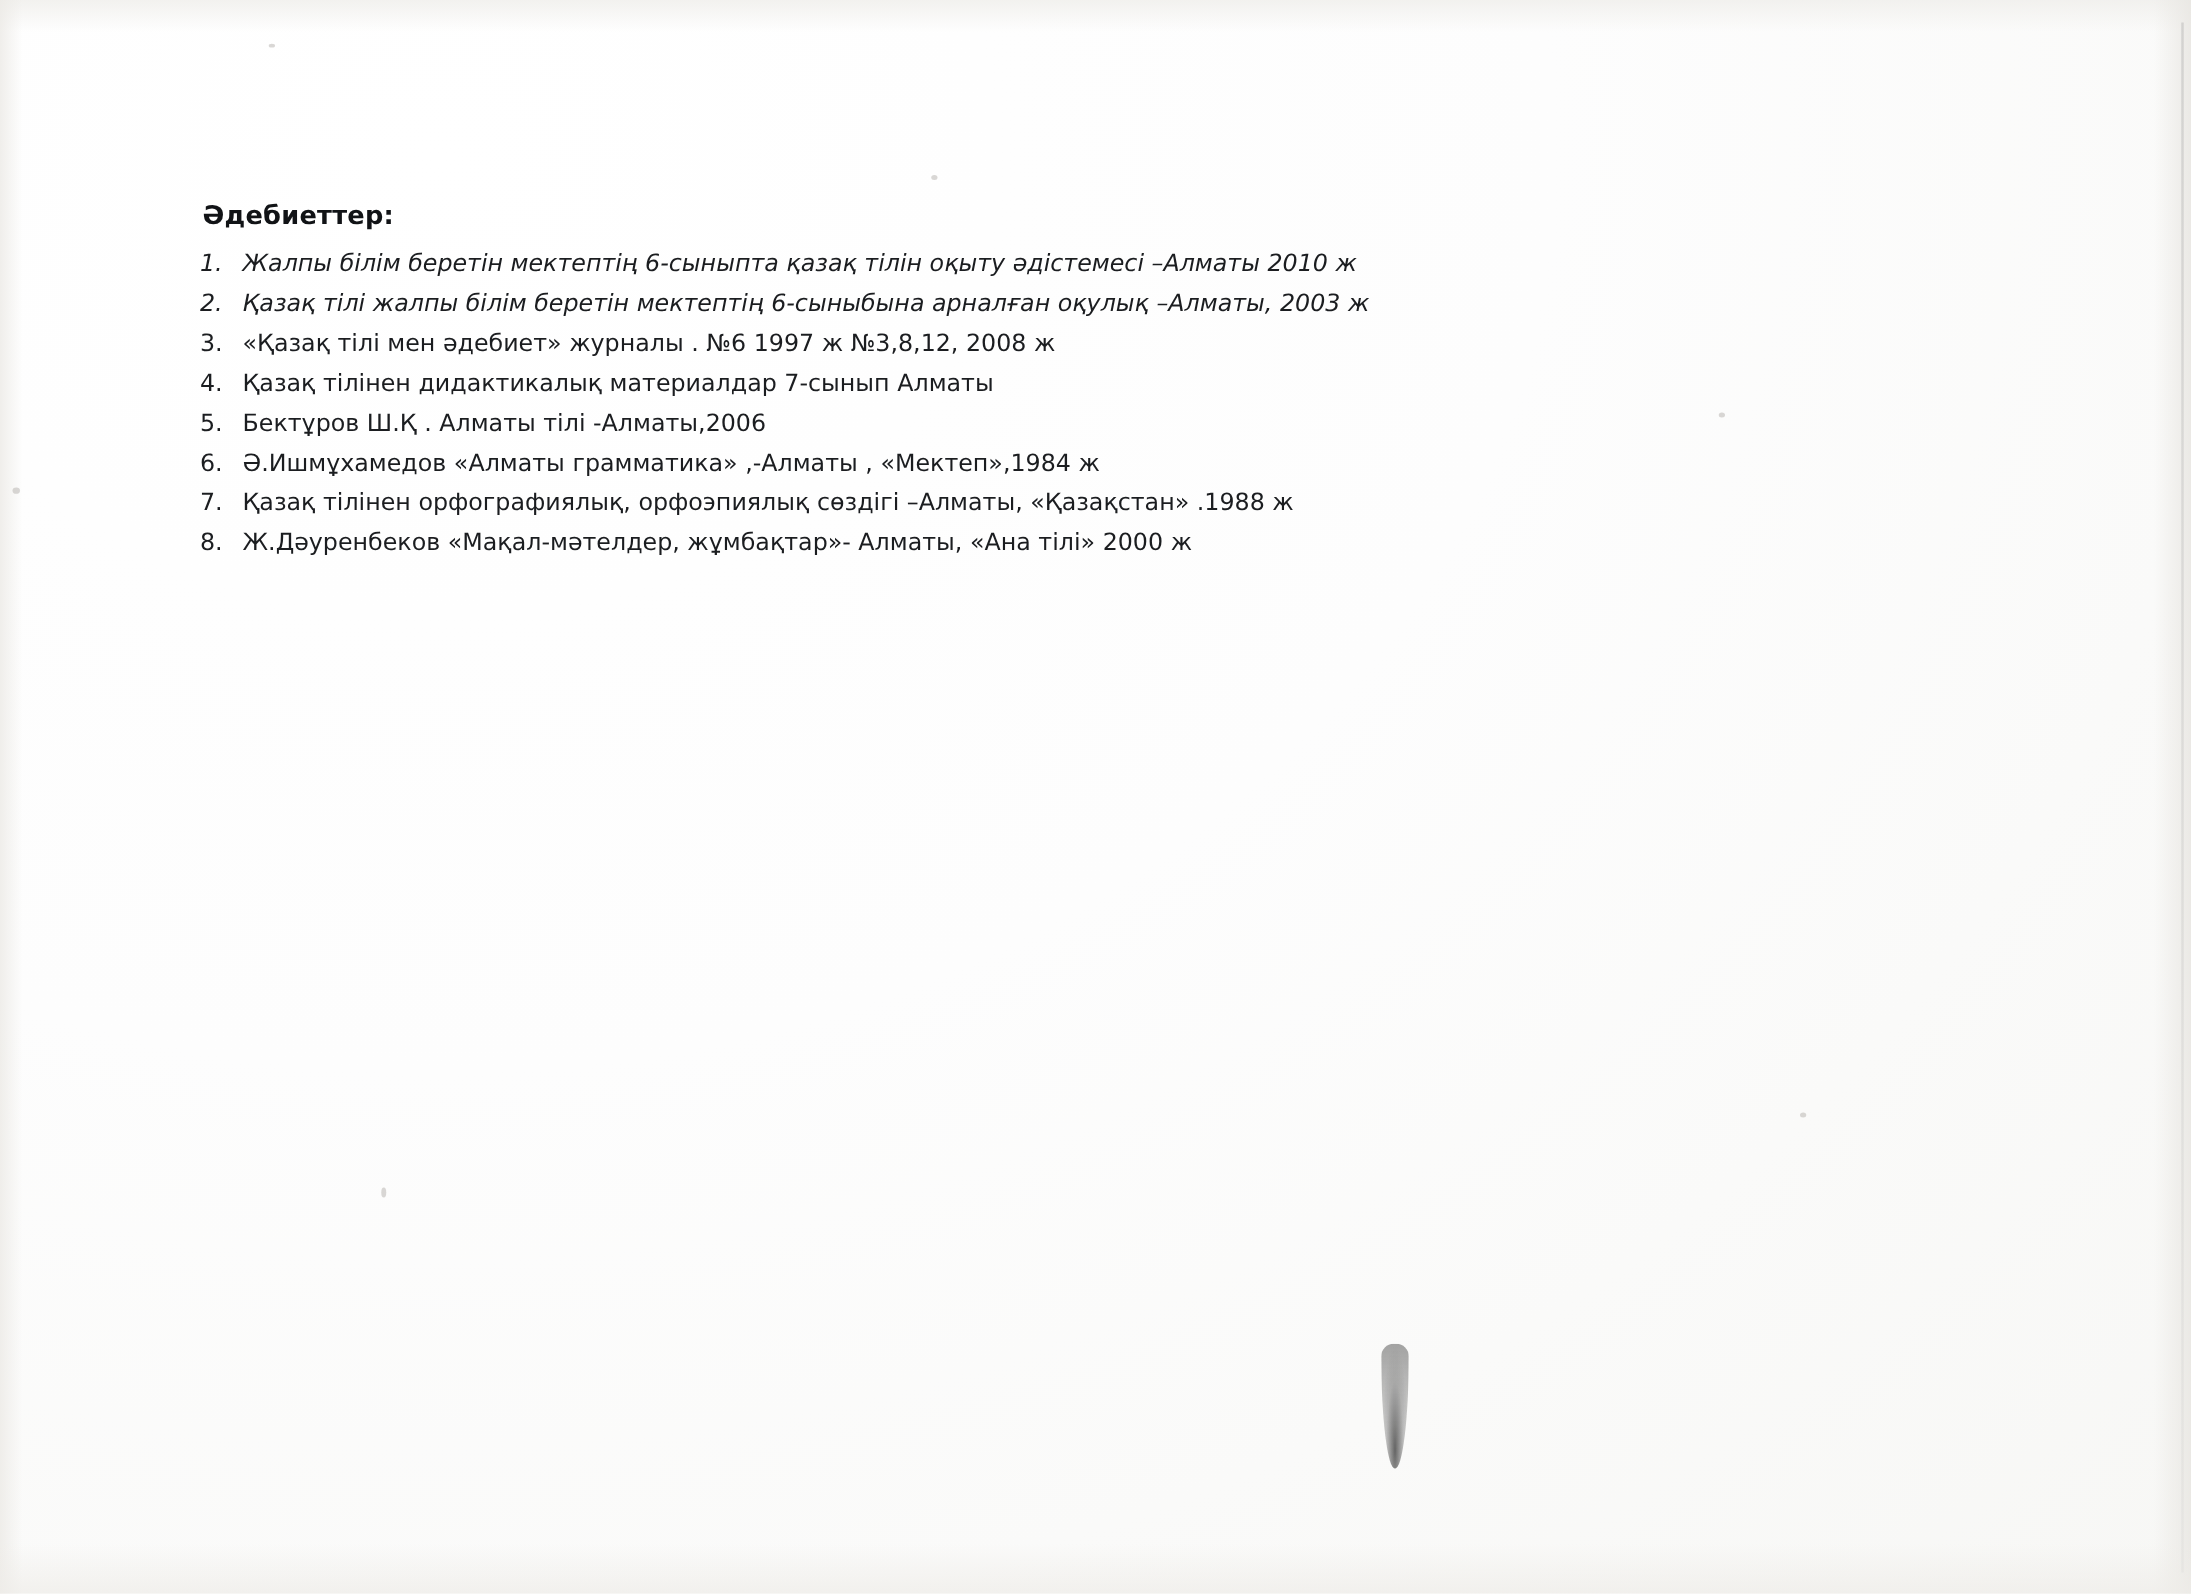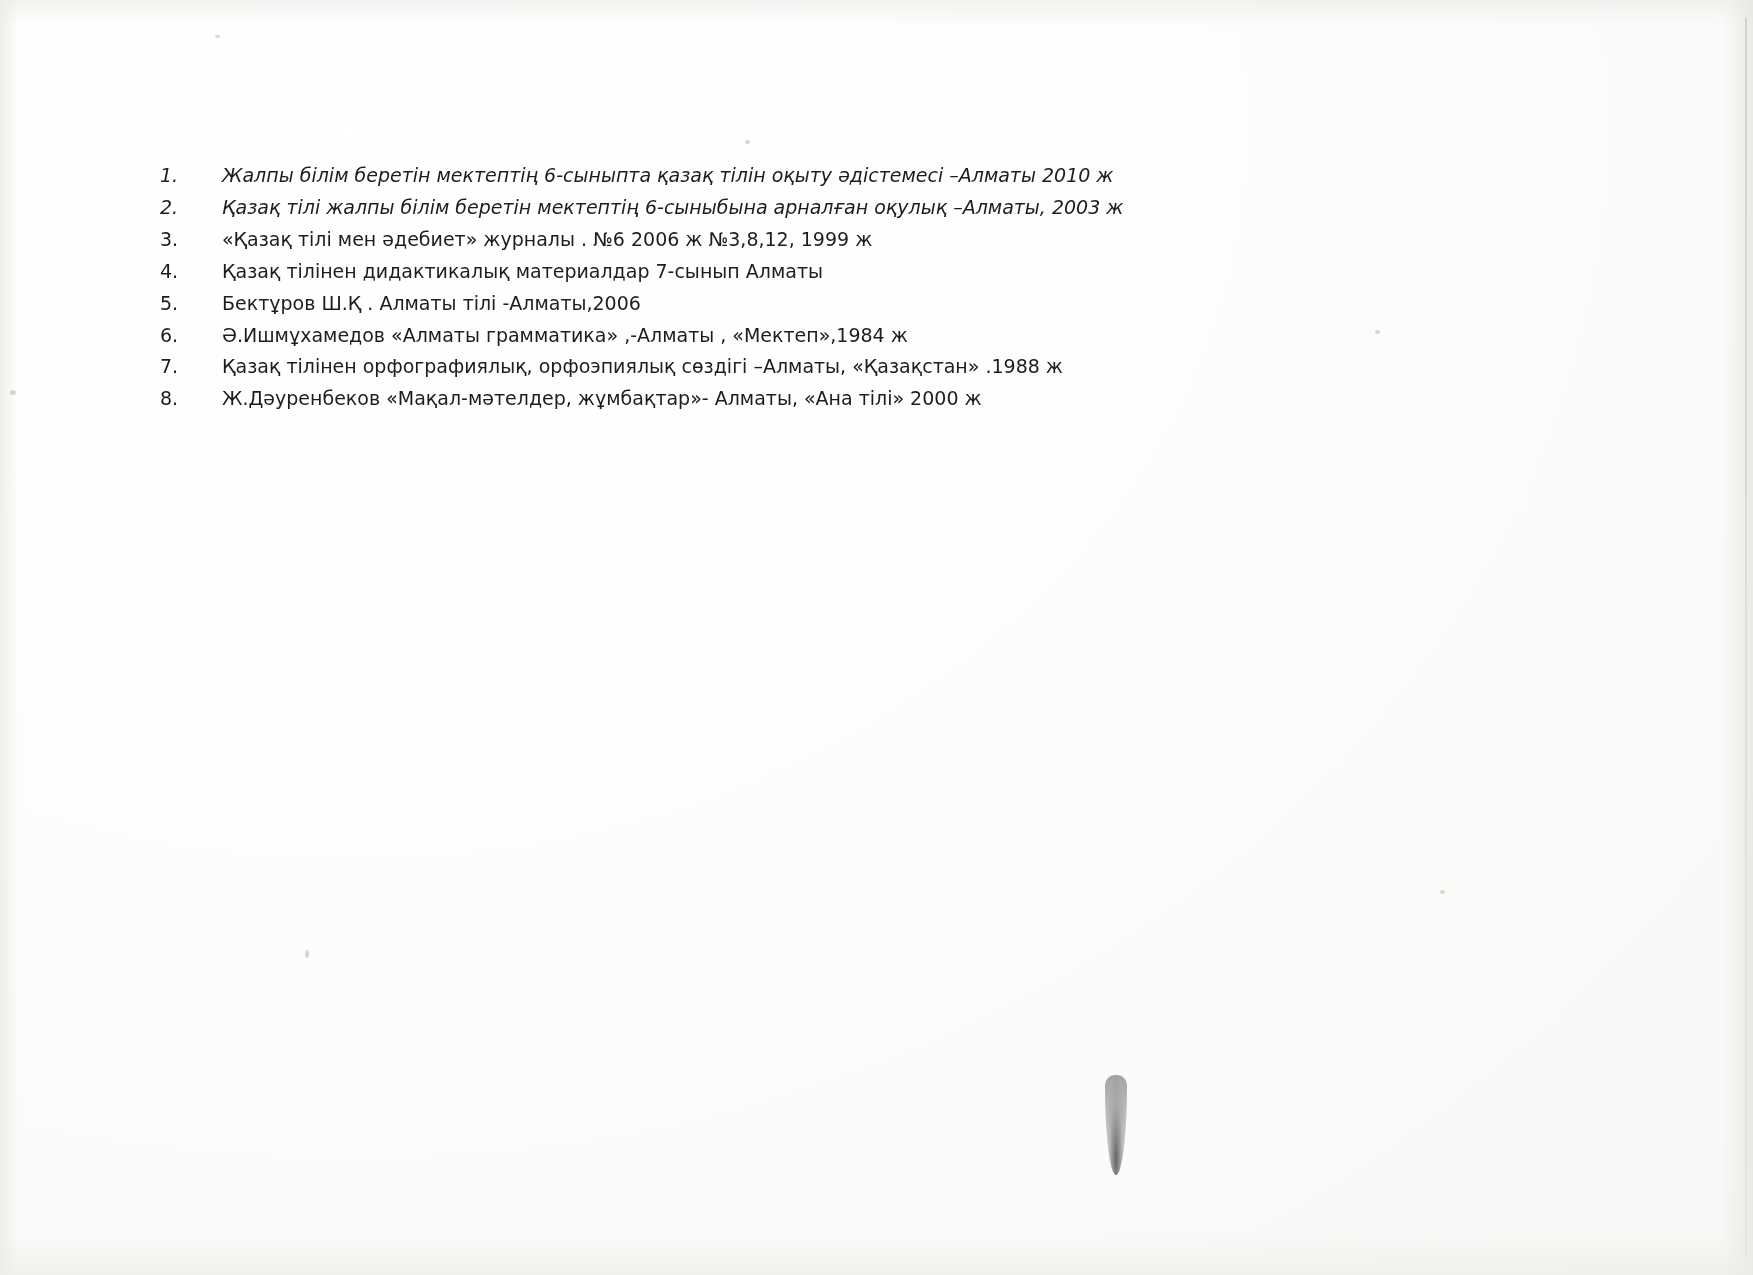--- a/index.html
+++ b/index.html
@@ -90,21 +90,20 @@
     white-space: nowrap;
   }
   .num {
     width: 34px;
     flex: 0 0 34px;
     text-align: left;
     color: #1b1d20;
   }
   .txt {
     flex: 1 1 auto;
-    margin-left: 28px;
   }
   li.italic .num,
   li.italic .txt {
     font-style: italic;
   }
   li.italic .num { font-style: italic; }
 
   
   .speck {
     position: absolute;
@@ -140,33 +139,34 @@
   <div class="scan-line-right"></div>
 
   <div class="speck" style="left:215px;top:35px;width:5px;height:3px;"></div>
   <div class="speck" style="left:745px;top:140px;width:5px;height:4px;"></div>
   <div class="speck" style="left:1375px;top:330px;width:5px;height:4px;"></div>
   <div class="speck" style="left:10px;top:390px;width:6px;height:5px;"></div>
   <div class="speck" style="left:305px;top:950px;width:4px;height:8px;"></div>
   <div class="speck" style="left:1440px;top:890px;width:5px;height:4px;"></div>
 
   <div class="content">
+    <div class="heading">Әдебиеттер:</div>
 
     <ol class="ref-list">
       <li class="italic">
         <span class="num">1.</span>
         <span class="txt">Жалпы  білім беретін  мектептің  6-сыныпта  қазақ тілін  оқыту  әдістемесі –Алматы  2010 ж</span>
       </li>
       <li class="italic">
         <span class="num">2.</span>
         <span class="txt">Қазақ  тілі  жалпы  білім  беретін  мектептің 6-сыныбына  арналған  оқулық –Алматы, 2003 ж</span>
       </li>
       <li>
         <span class="num">3.</span>
-        <span class="txt">«Қазақ тілі мен әдебиет» журналы .      №6 2006 ж №3,8,12, 1999 ж</span>
+        <span class="txt">«Қазақ тілі мен әдебиет» журналы .      №6 1997 ж №3,8,12, 2008 ж</span>
       </li>
       <li>
         <span class="num">4.</span>
         <span class="txt">Қазақ  тілінен  дидактикалық  материалдар    7-сынып  Алматы</span>
       </li>
       <li>
         <span class="num">5.</span>
         <span class="txt">Бектұров  Ш.Қ . Алматы  тілі  -Алматы,2006</span>
       </li>
       <li>

